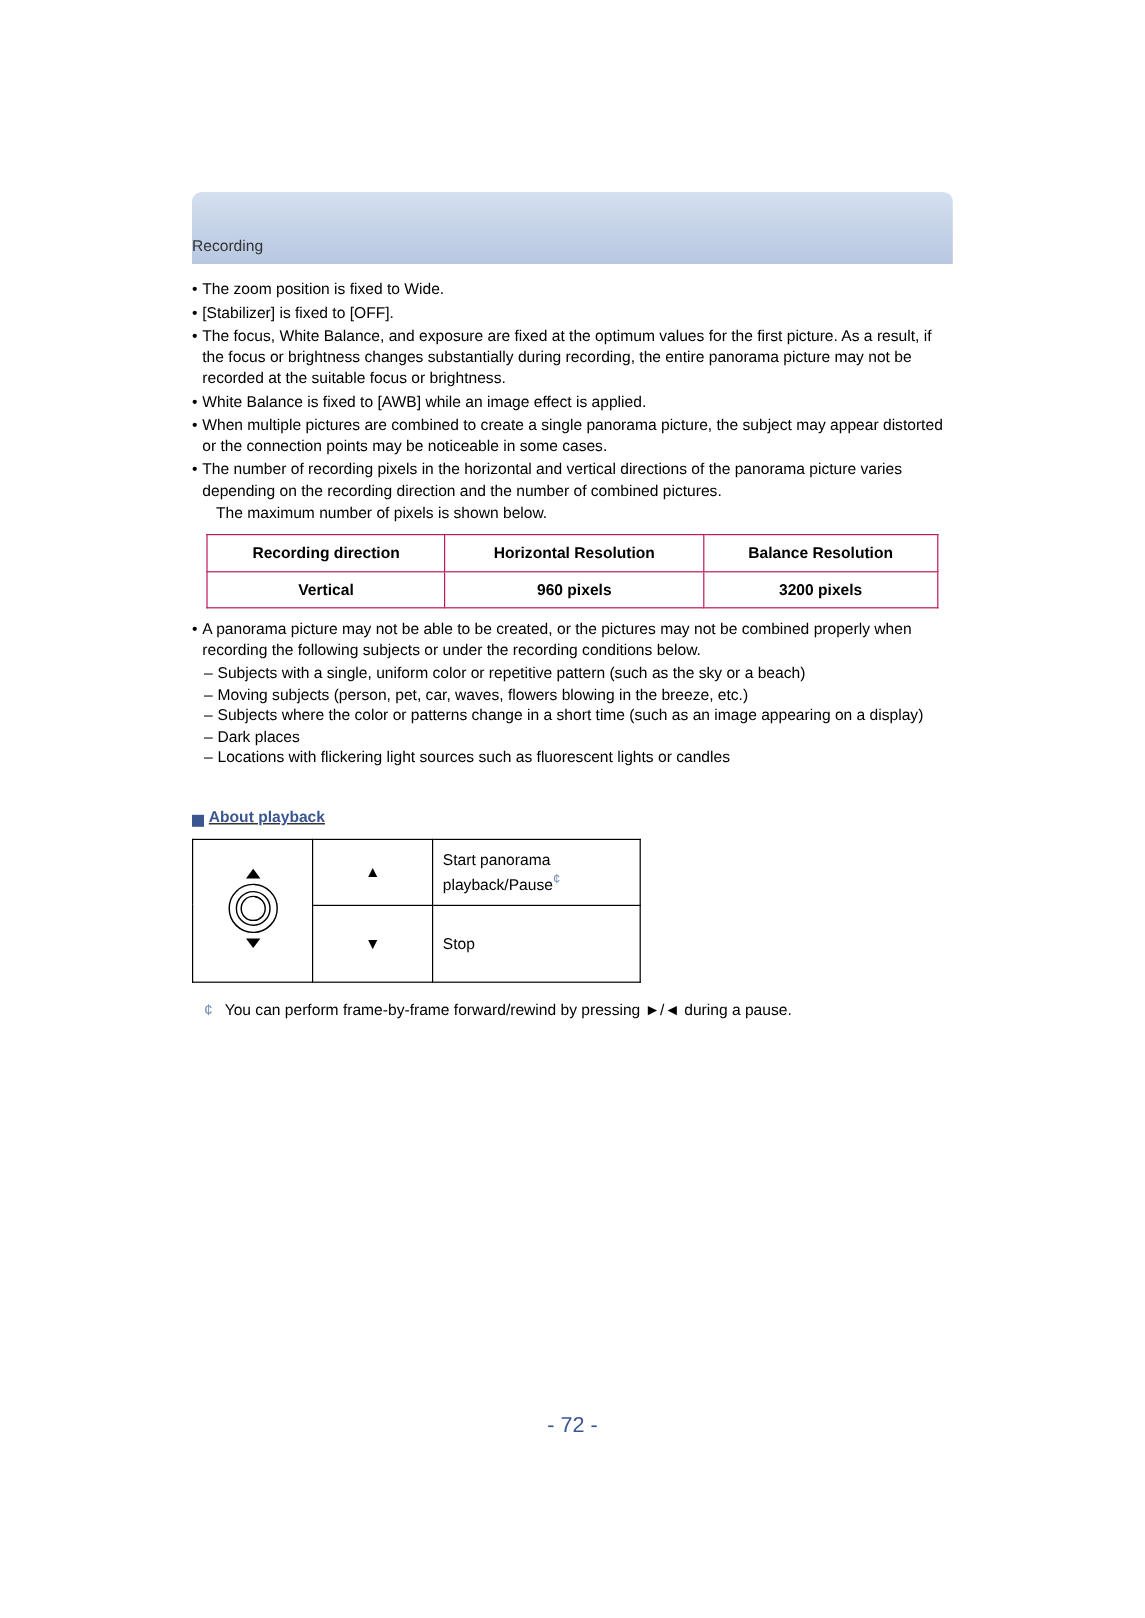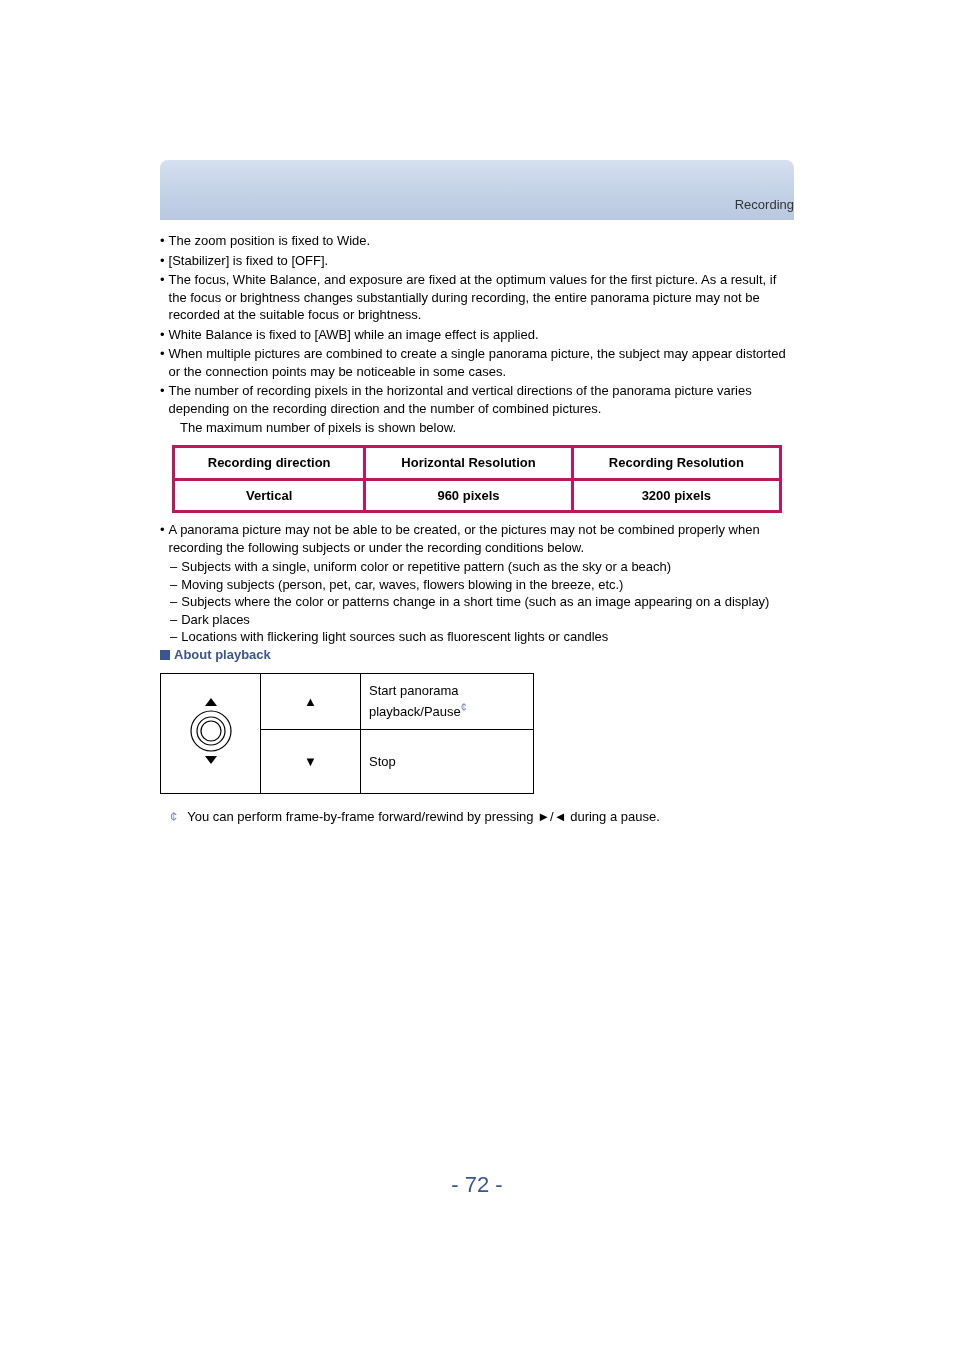--- a/index.html
+++ b/index.html
@@ -12,21 +12,21 @@
     }
     .page-container {
       padding: 160px 160px 0 160px;
     }
     .header-band {
       background: linear-gradient(to bottom, #d5e0ef 0%, #c5d3e8 50%, #b8c8e0 100%);
       border-radius: 8px 8px 0 0;
       height: 60px;
       display: flex;
       align-items: flex-end;
-      justify-content: flex-end;
+      justify-content: flex-start;
       padding-bottom: 8px;
       margin-bottom: 12px;
     }
     .header-title {
       font-size: 13px;
       color: #333;
     }
     .content {
       font-size: 13px;
       color: #000;
@@ -55,32 +55,34 @@
     }
     .dash-text {
       flex: 1;
     }
     .resolution-table {
       margin: 8px 12px 8px 12px;
       border-collapse: collapse;
       width: calc(100% - 24px);
     }
     .resolution-table th, .resolution-table td {
-      border: 3px solid #be185d;
+      border: 1px solid #be185d;
       text-align: center;
       padding: 6px;
       font-size: 13px;
     }
     .resolution-table th {
       font-weight: bold;
     }
     .section-heading {
+      margin-top: 32px;
       margin-bottom: 10px;
       display: flex;
-      align-items: center;
+      align-items: flex-end;
+      text-decoration: underline;
     }
     .section-square {
       width: 10px;
       height: 10px;
       background: #3a5590;
       margin-right: 4px;
     }
     .section-title {
       font-weight: bold;
       font-size: 13px;
@@ -120,21 +122,21 @@
     }
     .footnote-mark {
       color: #7a8fc0;
       margin: 0 10px;
     }
     .page-number {
       position: absolute;
       bottom: 150px;
       width: 100%;
       text-align: center;
-      font-size: 22px;
+      font-size: 18px;
       color: #3a5590;
     }
     .dpad-svg {
       width: 56px;
       height: 70px;
     }
   </style>
 </head>
 <body>
 
@@ -170,21 +172,21 @@
       <span class="bullet-dot">•</span>
       <span class="bullet-text">The number of recording pixels in the horizontal and vertical directions of the panorama picture varies depending on the recording direction and the number of combined pictures.</span>
     </div>
     <div class="sub-text">The maximum number of pixels is shown below.</div>
 
     <table class="resolution-table">
       <tbody>
           <tr>
         <th>Recording direction</th>
         <th>Horizontal Resolution</th>
-        <th>Recording Resolution</th>
+        <th>Balance Resolution</th>
       </tr>
       <tr>
         <th>Vertical</th>
         <th>960 pixels</th>
         <th>3200 pixels</th>
       </tr>
     </tbody>
       </table>
 
     <div class="bullet-item">

